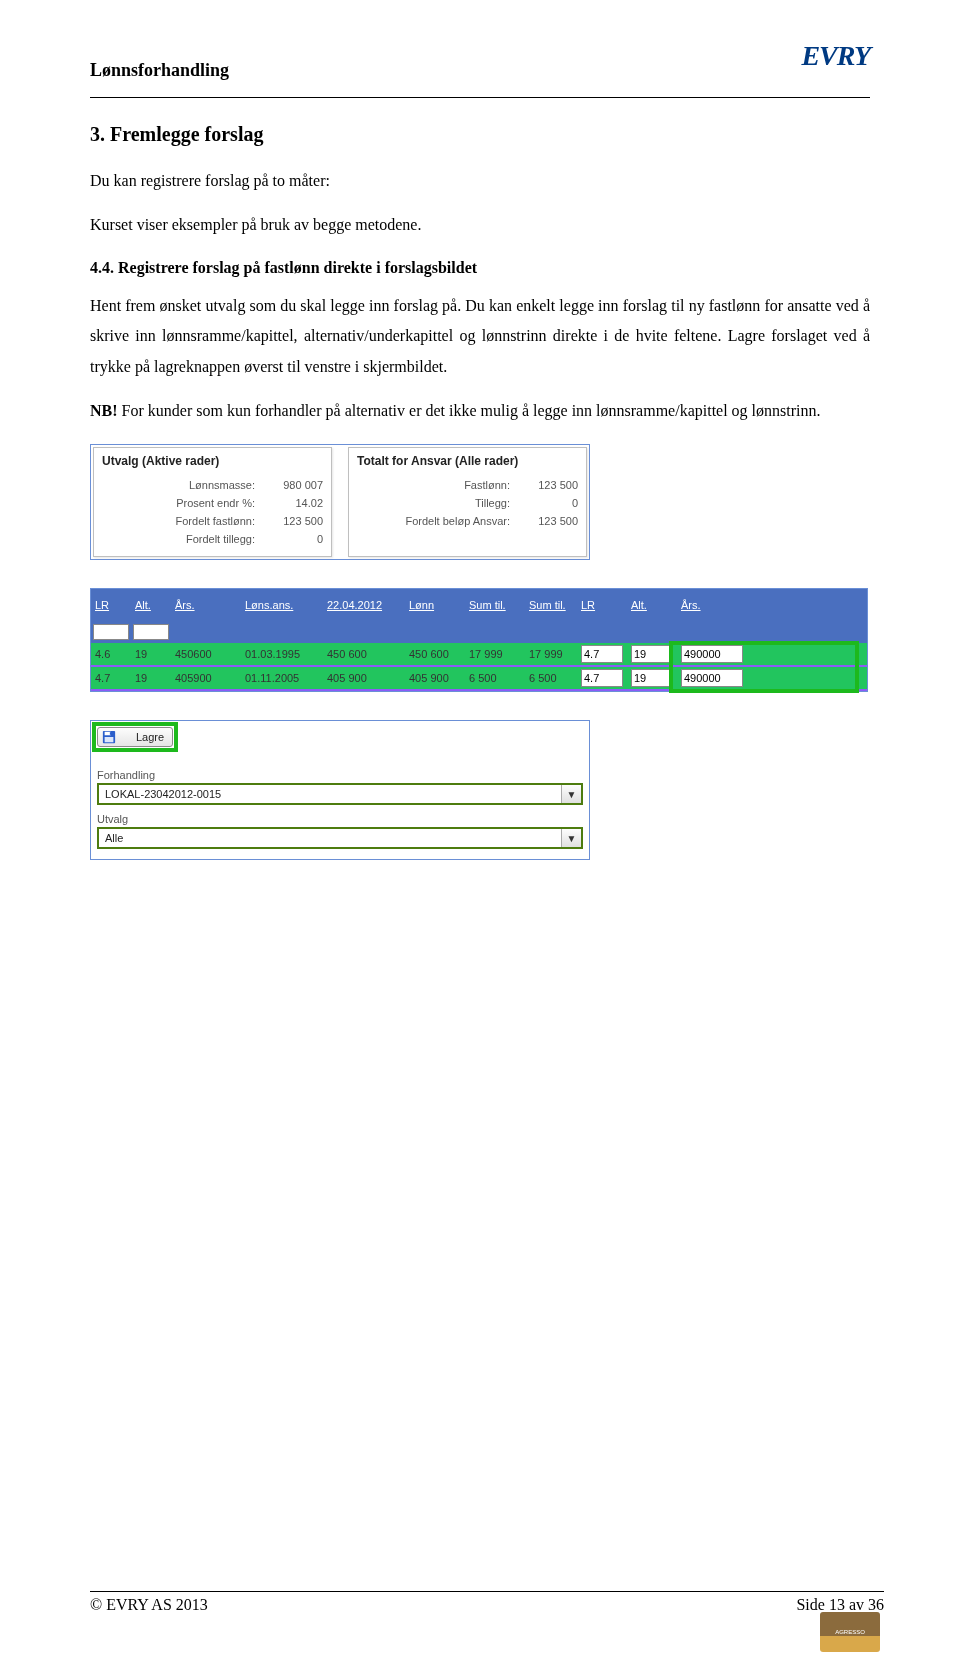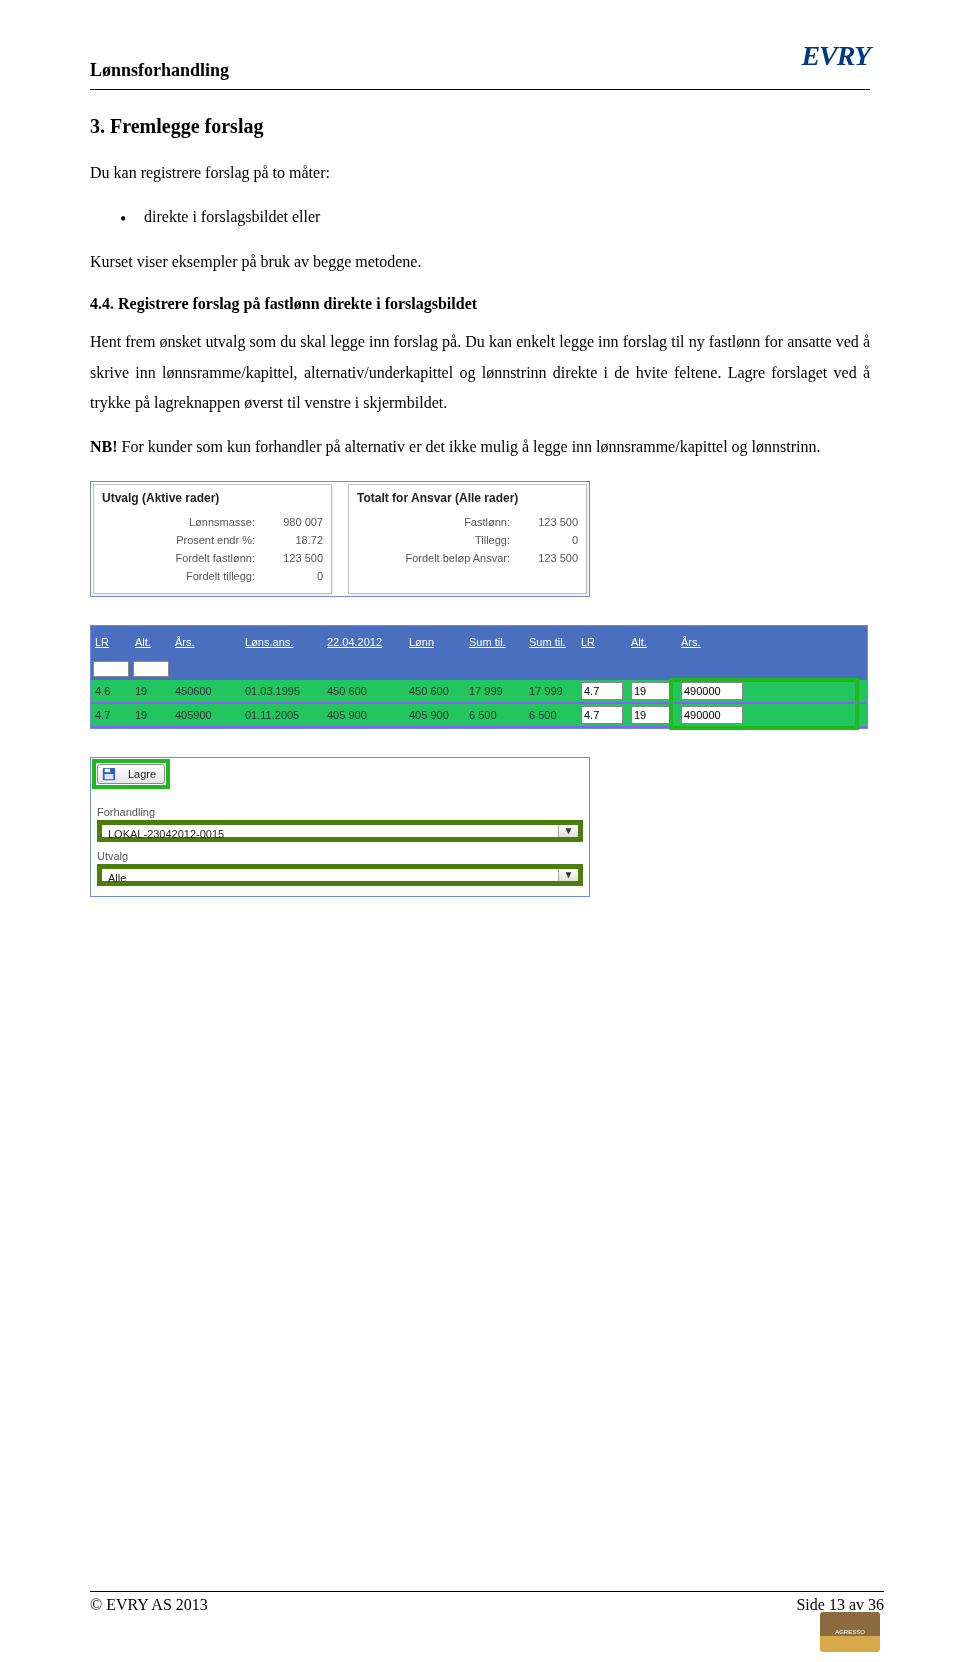--- a/index.html
+++ b/index.html
@@ -11,21 +11,21 @@
     width: 960px;
     height: 1662px;
     position: relative;
     padding: 40px 90px 60px 90px;
   }
   .header {
     display: flex;
     justify-content: space-between;
     align-items: flex-start;
     border-bottom: 1px solid #000;
-    padding-bottom: 8px;
+    padding-bottom: 16px;
     margin-bottom: 20px;
   }
   .header-title {
     font-weight: bold;
     font-size: 18px;
     padding-top: 20px;
   }
   .logo {
     font-family: Georgia, serif;
     font-weight: bold;
@@ -191,21 +191,21 @@
     padding: 6px;
   }
   .save-btn-wrap {
     position: relative;
     display: inline-block;
     margin-bottom: 14px;
   }
   .save-btn {
     display: inline-flex;
     align-items: center;
-    gap: 12px;
+    gap: 20px;
     background: linear-gradient(#fdfdfd,#e5e5e5);
     border: 1px solid #8a8a8a;
     border-radius: 3px;
     padding: 2px 8px 2px 4px;
     font-size: 11px;
     font-family: Arial, sans-serif;
     cursor: pointer;
     color: #222;
   }
   .save-btn svg { width: 14px; height: 14px; }
@@ -221,21 +221,21 @@
   }
   .form-field label {
     display: block;
     color: #555;
     font-size: 11px;
     margin-bottom: 2px;
   }
   .form-field .dd {
     display: flex;
     width: 100%;
-    border: 5px solid #4d7c0f;
+    border: 2px solid #4d7c0f;
     background: #fff;
     height: 22px;
   }
   .form-field .dd .dd-text {
     flex: 1;
     padding: 3px 6px;
     font-size: 11px;
     color: #222;
   }
   .form-field .dd .dd-arrow {
@@ -291,21 +291,20 @@
 <div class="header">
   <div class="header-title">Lønnsforhandling</div>
   <div class="logo">EVRY</div>
 </div>
 
 <h1>3.   Fremlegge forslag</h1>
 
 <p class="para">Du kan registrere forslag på to måter:</p>
 
 <ul class="bullets">
-  <li>direkte i forslagsbildet eller</li>
 </ul>
 
 <p class="para">Kurset viser eksempler på bruk av begge metodene.</p>
 
 <h2>4.4. Registrere forslag på fastlønn direkte i forslagsbildet</h2>
 
 <p class="para">Hent frem ønsket utvalg som du skal legge inn forslag på. Du kan enkelt legge inn forslag til ny fastlønn for ansatte ved å skrive inn lønnsramme/kapittel, alternativ/underkapittel og lønnstrinn direkte i de hvite feltene. Lagre forslaget ved å trykke på lagreknappen øverst til venstre i skjermbildet.</p>
 
 <p class="para">
   <span class="bold">NB!</span><span> For kunder som kun forhandler på alternativ er det ikke mulig å legge inn lønnsramme/kapittel og lønnstrinn.</span>
@@ -314,21 +313,21 @@
 <div class="panels-wrap">
   <div class="panels">
     <div class="panel">
       <div class="panel-title">Utvalg (Aktive rader)</div>
       <div class="stat-row">
         <div class="lbl">Lønnsmasse:</div>
         <div class="val">980 007</div>
       </div>
       <div class="stat-row">
         <div class="lbl">Prosent endr %:</div>
-        <div class="val">18.72</div>
+        <div class="val">14.02</div>
       </div>
       <div class="stat-row">
         <div class="lbl">Fordelt fastlønn:</div>
         <div class="val">123 500</div>
       </div>
       <div class="stat-row">
         <div class="lbl">Fordelt tillegg:</div>
         <div class="val">0</div>
       </div>
     </div>

